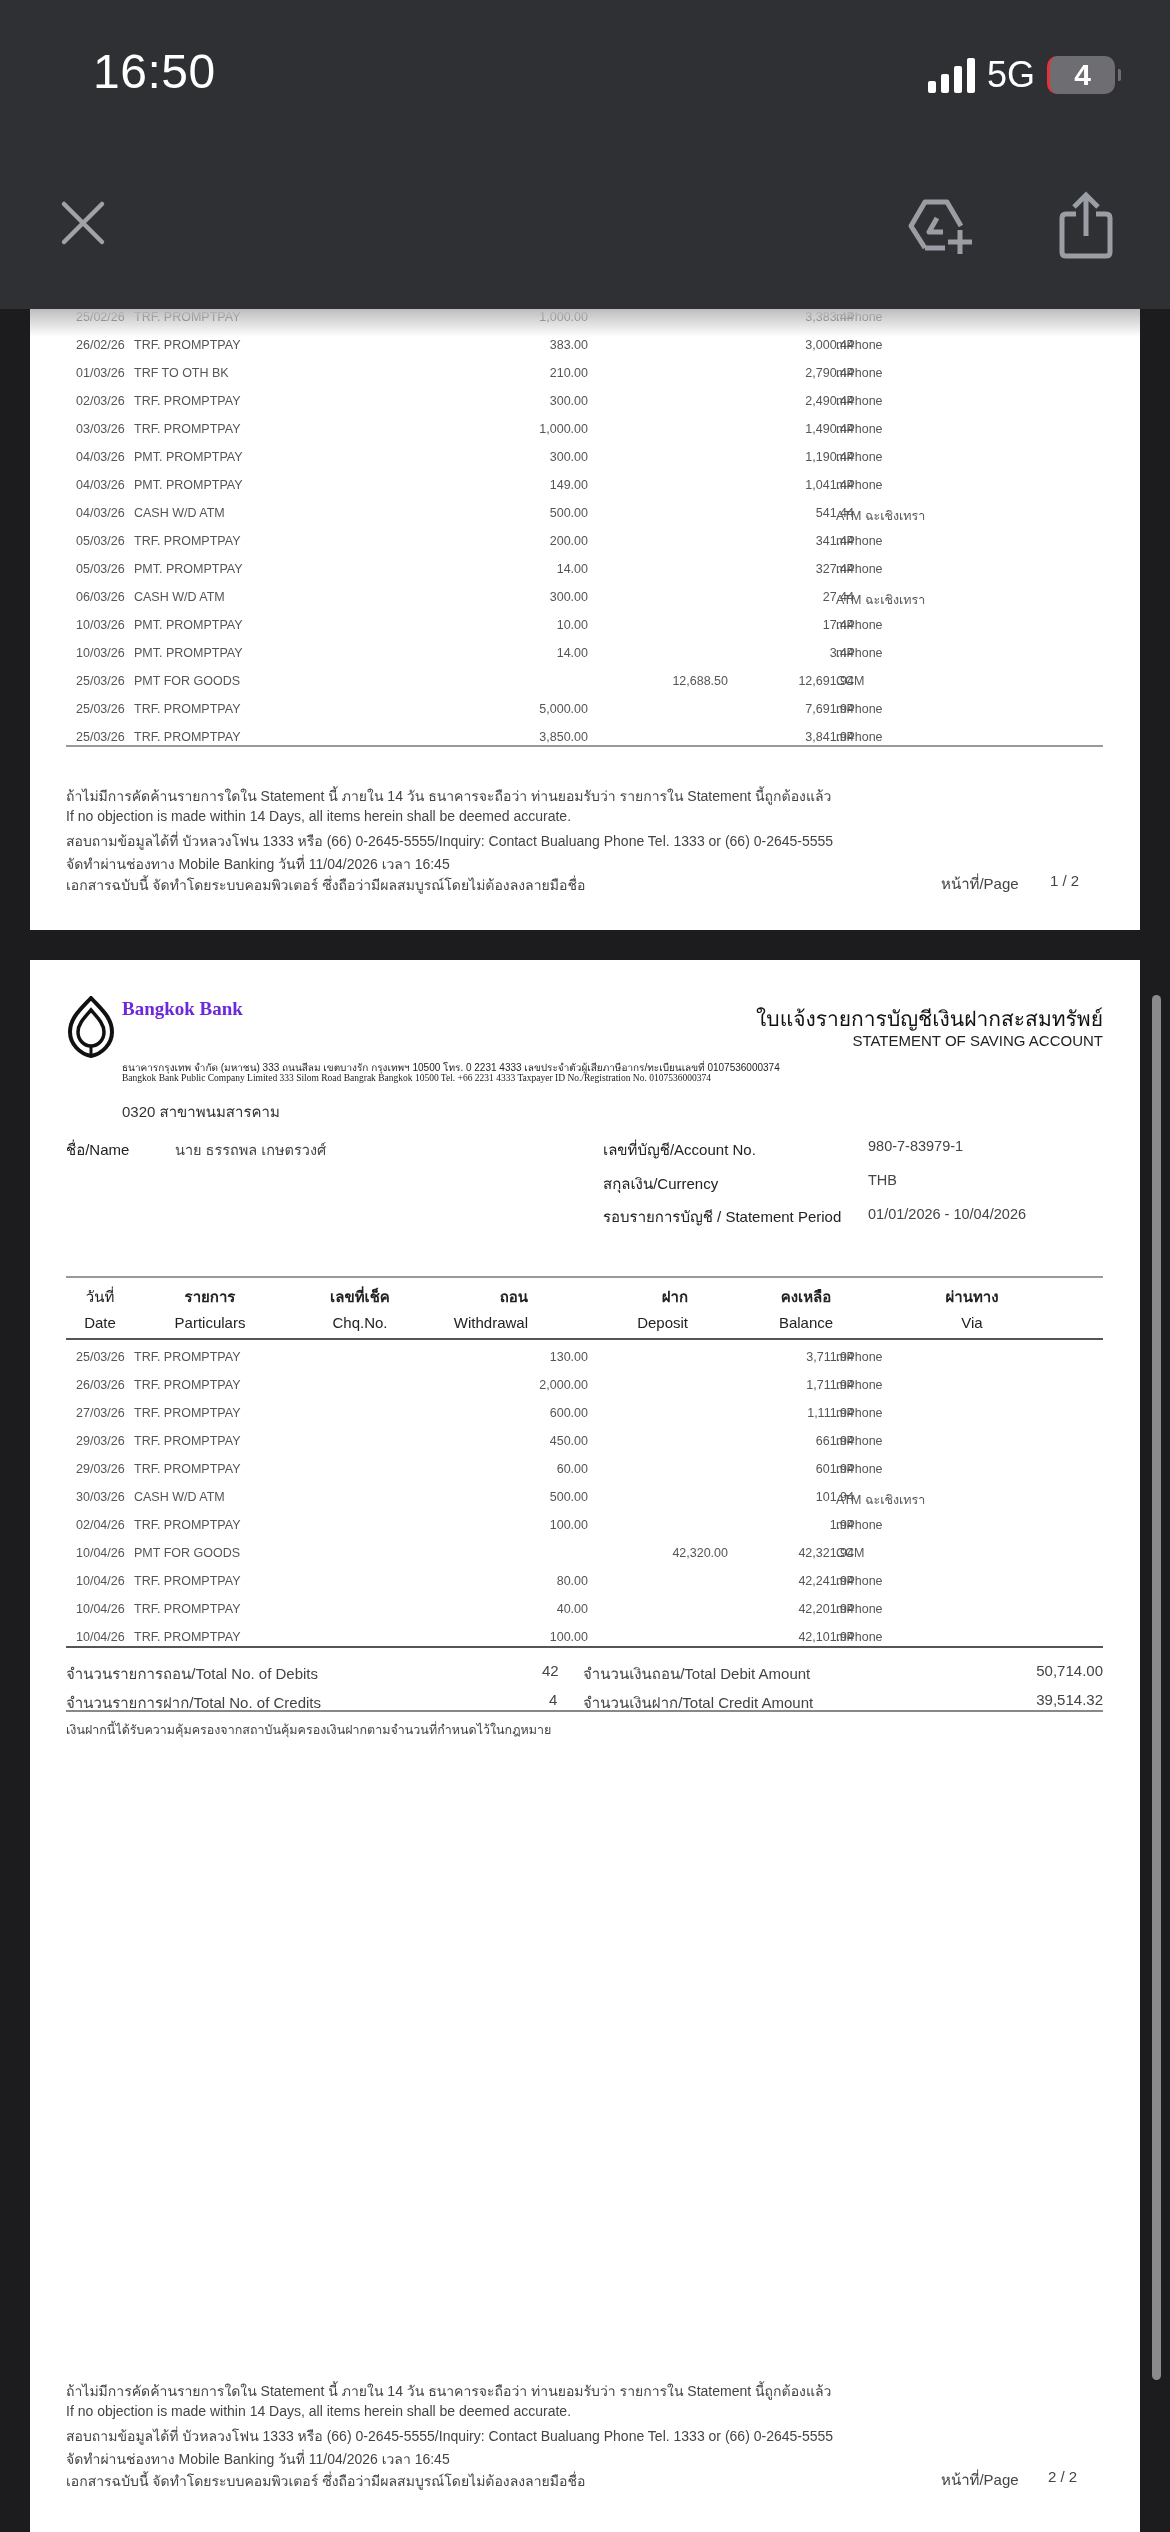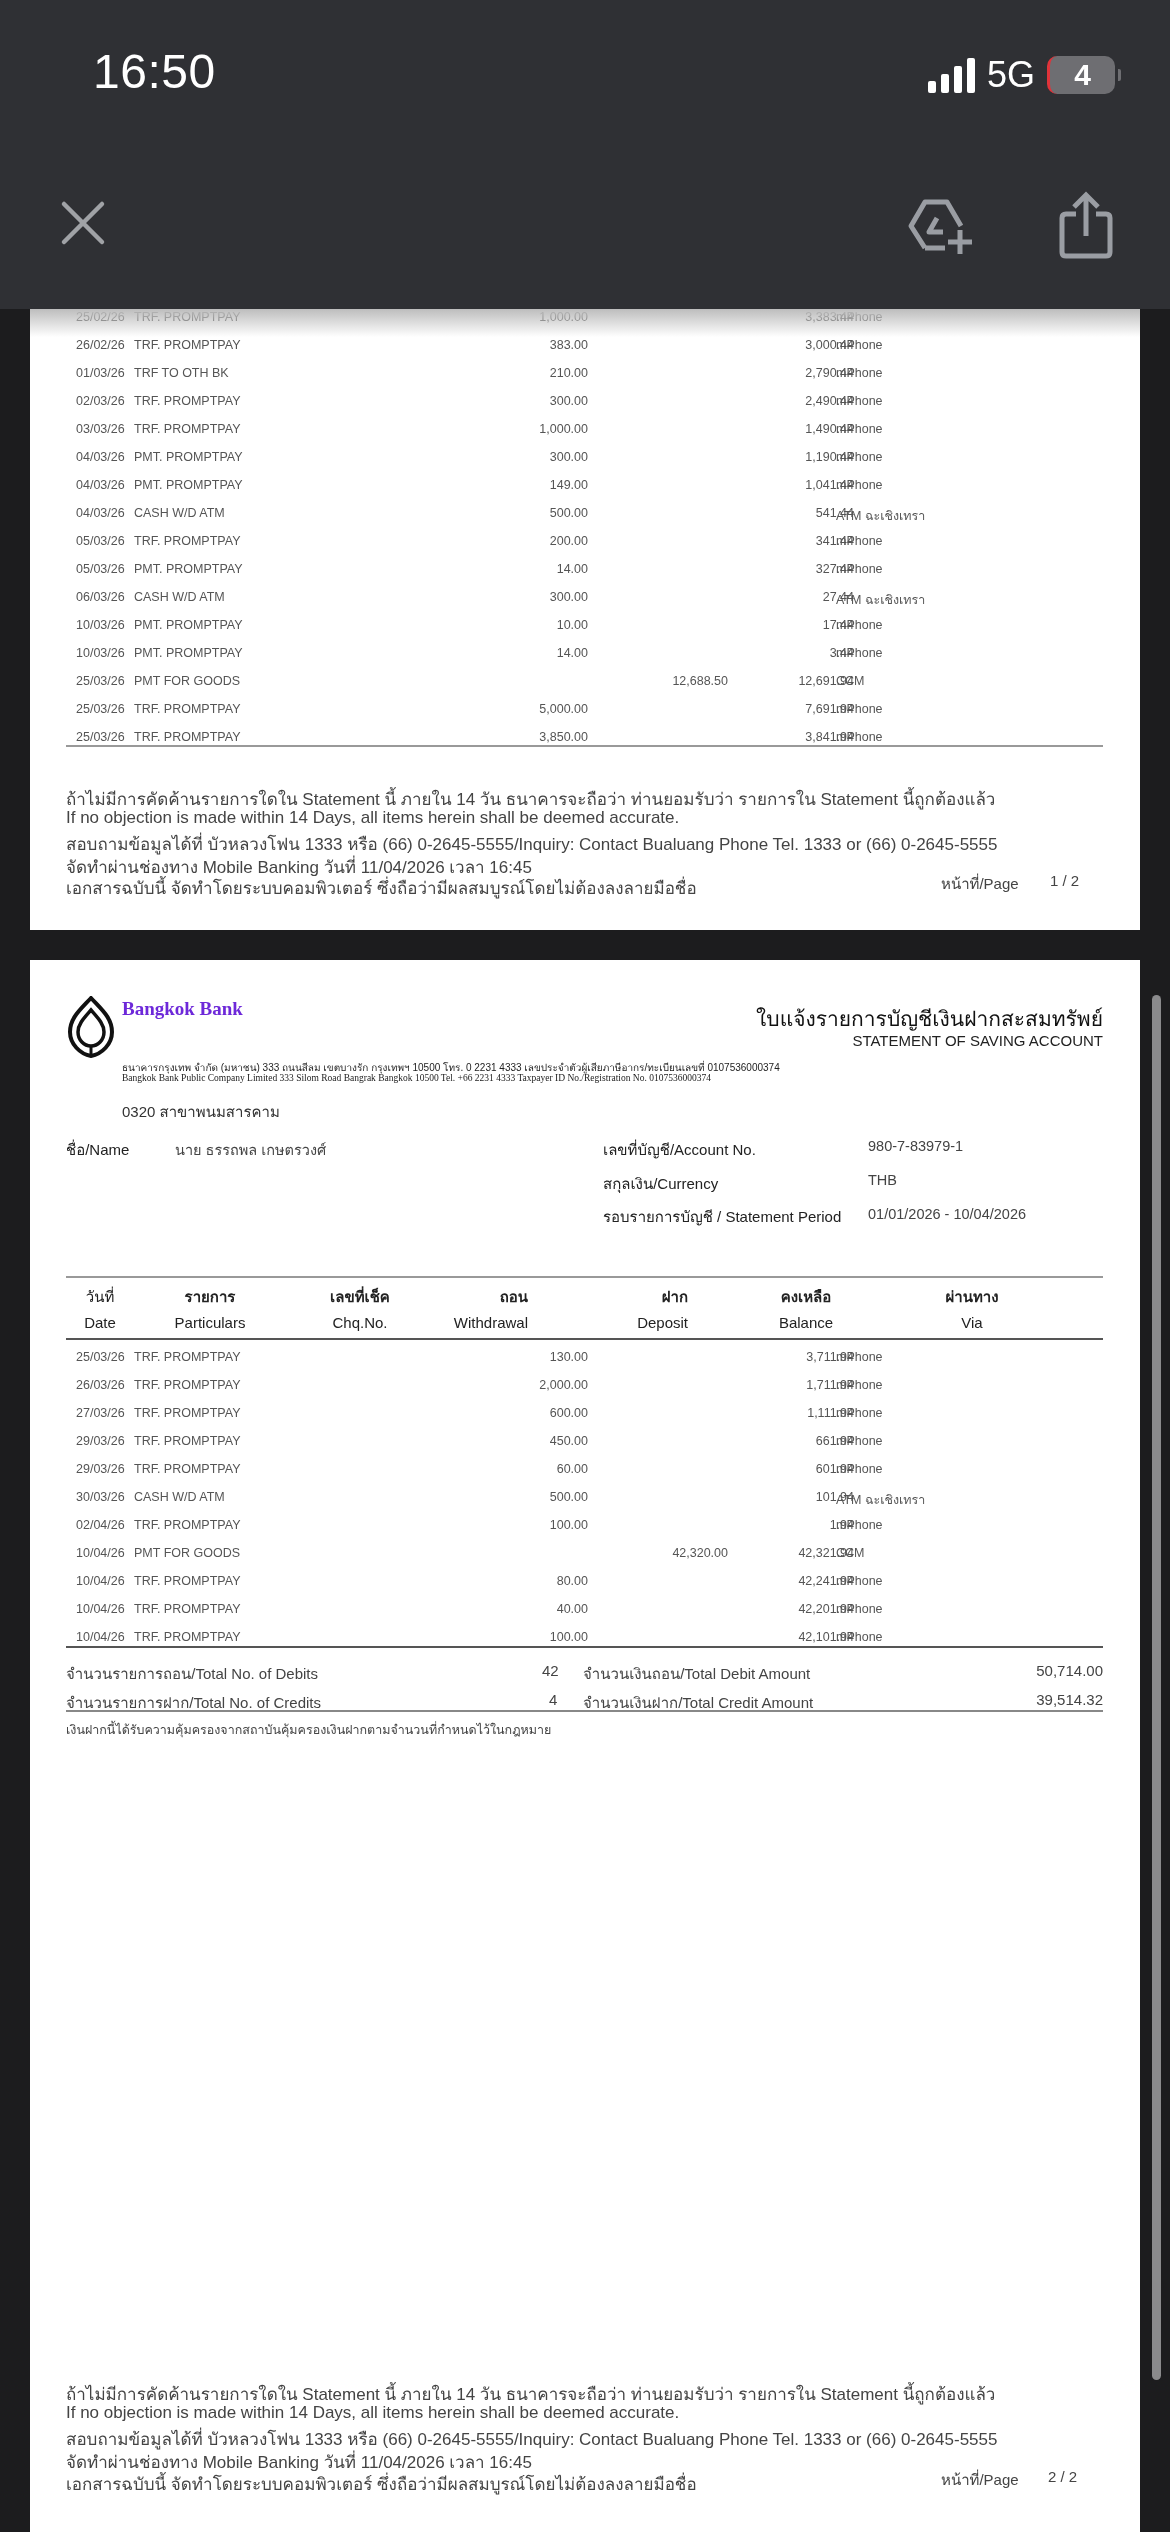--- a/index.html
+++ b/index.html
@@ -31,21 +31,21 @@
   .c-date { left: 46px; }
   .c-part { left: 104px; }
   .c-chq { left: 290px; }
   .c-wd { right: 552px; text-align: right; }
   .c-dep { right: 412px; text-align: right; }
   .c-bal { right: 286px; }
   .c-via { left: 806px; }
 
   .hr { position: absolute; left: 36px; width: 1037px; height: 2px; background: #888; }
 
-  .foot-line { position: absolute; left: 36px; font-size: 17px; color: #444; white-space: nowrap; }
+  .foot-line { position: absolute; left: 36px; font-size: 14px; color: #444; white-space: nowrap; }
   .page-no { position: absolute; font-size: 15px; color: #444; }
 
   
   .logo { position: absolute; left: 36px; top: 36px; width: 50px; height: 62px; }
   .bank-en { position: absolute; left: 92px; top: 38px; font-family: "Liberation Serif", "DejaVu Serif", serif; font-weight: bold; font-size: 19px; color: #6d28d9; }
   .bank-th { position: absolute; left: 90px; top: 58px; font-weight: bold; font-size: 34px; color: #111; letter-spacing: 1px; }
   .addr1 { position: absolute; left: 92px; top: 100px; font-size: 10px; color: #222; white-space: nowrap; }
   .addr2 { position: absolute; left: 92px; top: 113px; font-size: 9.5px; color: #222; white-space: nowrap; font-family: "Liberation Serif", serif; }
   .branch { position: absolute; left: 92px; top: 140px; font-size: 15px; color: #333; }
   .doc-th { position: absolute; right: 37px; top: 42px; font-size: 21px; color: #111; }

